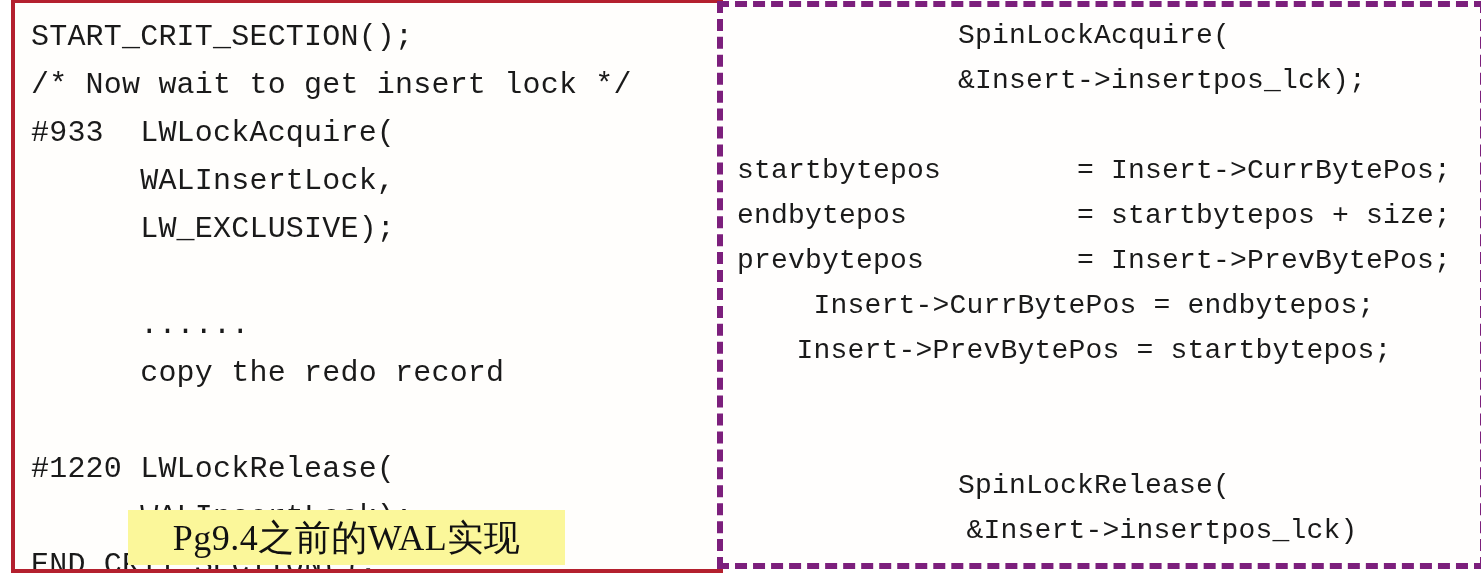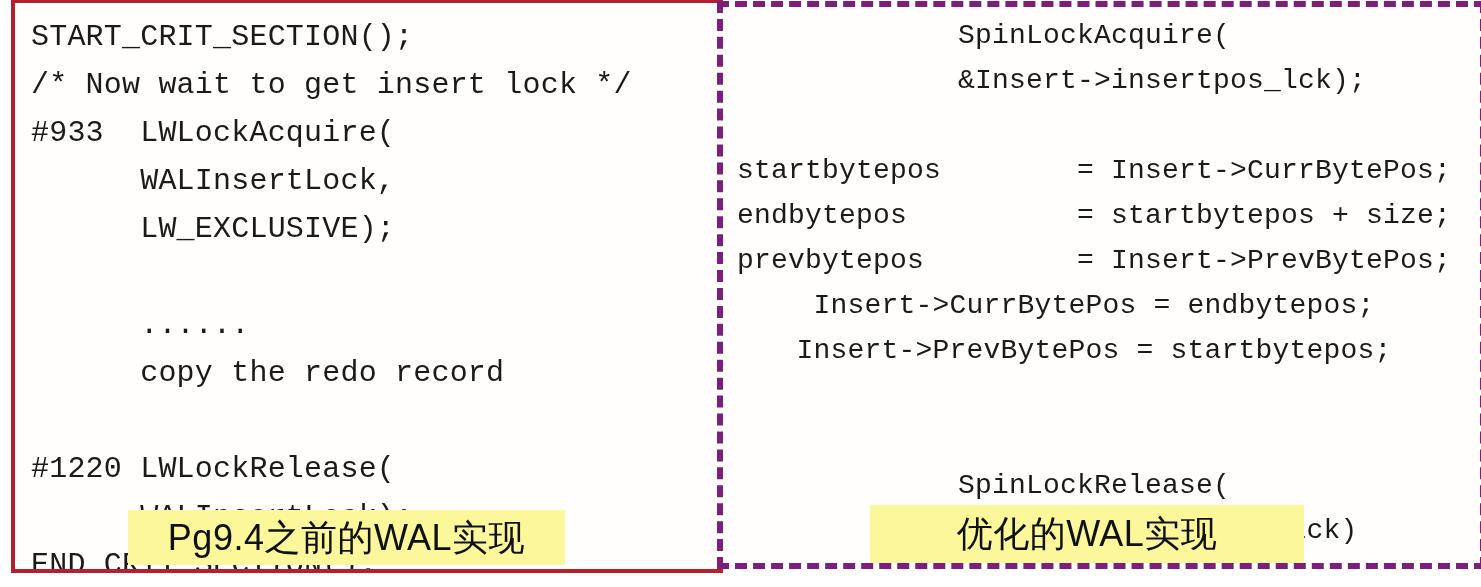--- a/index.html
+++ b/index.html
@@ -86,21 +86,21 @@
   }
   .code .ln.blank {
     color: transparent;
   }
 
   
   .caption {
     position: absolute;
     background: #fbf79a;
     color: #111111;
-    font-family: Liberation Sans, sans-serif;
+    font-family: Liberation Serif, serif;
     font-size: 36px;
     line-height: 1;
     display: flex;
     align-items: center;
     justify-content: center;
     white-space: nowrap;
     letter-spacing: 0.5px;
   }
 
   .caption-left {
@@ -125,15 +125,14 @@
 <div id="slide">
 
   <div class="panel-left" style="border-color: rgb(180, 32, 46);">
     <div class="code code-left" id="left-code"><span class="ln">START_CRIT_SECTION();</span><span class="ln">/* Now wait to get insert lock */</span><span class="ln">#933  LWLockAcquire(</span><span class="ln">      WALInsertLock,</span><span class="ln">      LW_EXCLUSIVE);</span><span class="ln blank"> </span><span class="ln">      ......</span><span class="ln bold">      copy the redo record</span><span class="ln blank"> </span><span class="ln">#1220 LWLockRelease(</span><span class="ln">      WALInsertLock);</span><span class="ln">END_CRIT_SECTION();</span></div>
   </div>
   <div class="caption caption-left" style="background: rgb(251, 247, 154);">Pg9.4之前的WAL实现</div>
 
   <div class="panel-right" style="border-color: rgb(124, 31, 124);">
     <div class="code code-right" id="right-code"><span class="ln">SpinLockAcquire(</span><span class="ln">        &amp;Insert-&gt;insertpos_lck);</span><span class="ln blank"> </span><span class="ln">startbytepos        = Insert-&gt;CurrBytePos;</span><span class="ln">endbytepos          = startbytepos + size;</span><span class="ln">prevbytepos         = Insert-&gt;PrevBytePos;</span><span class="ln">Insert-&gt;CurrBytePos = endbytepos;</span><span class="ln">Insert-&gt;PrevBytePos = startbytepos;</span><span class="ln blank"> </span><span class="ln blank"> </span><span class="ln">SpinLockRelease(</span><span class="ln">        &amp;Insert-&gt;insertpos_lck)</span></div>
   </div>
-  <div class="caption caption-right" style="background: rgb(251, 247, 154);">优化的WAL实现</div>
 
 </div>
 
 </body></html>

